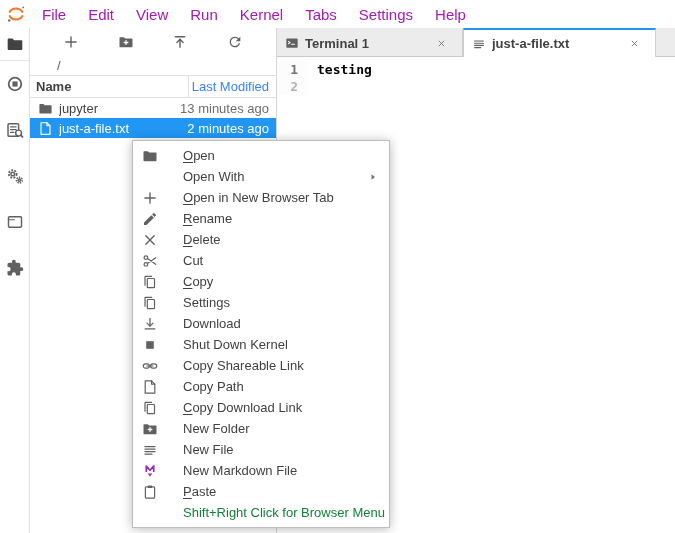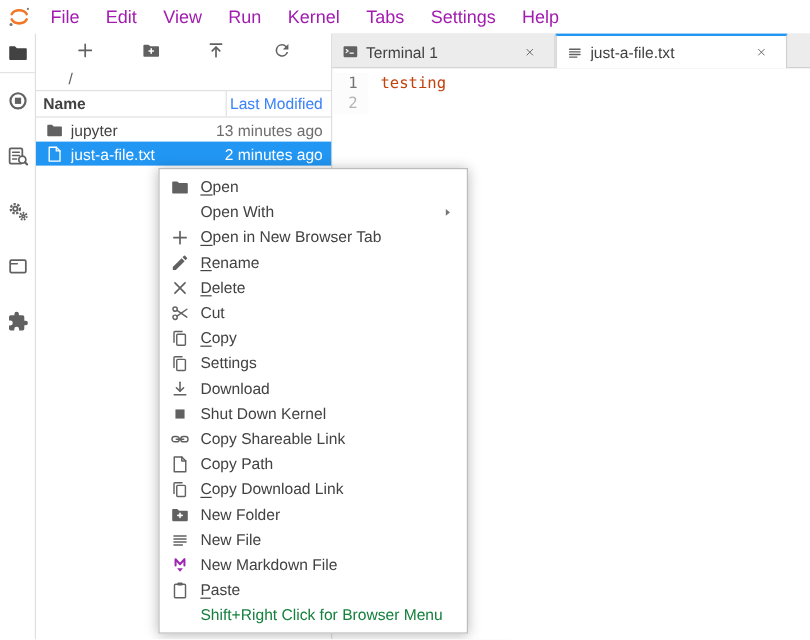--- a/index.html
+++ b/index.html
@@ -36,45 +36,45 @@
   .fb-col-sep{width:1px;height:21px;background:#e0e0e0;margin-left:30px;}
   .fb-col-mod{flex:1;text-align:right;padding-right:7px;color:#3b82f6;}
   .fb-row{height:20px;display:flex;align-items:center;color:#424242;}
   .fb-row .icon{width:15px;height:15px;margin:0 6px 0 8px;color:#616161;}
   .fb-row-name{flex:1;white-space:nowrap;overflow:hidden;}
   .fb-row-mod{padding-right:7px;color:#6d6d6d;}
   .fb-row.selected{background:var(--accent,#2196f3);color:#fff;}
   .fb-row.selected .icon,.fb-row.selected .fb-row-mod{color:#fff;text-align:right;}
 
   
-  .dock{flex:1;display:flex;flex-direction:column;background:#ececec;min-width:0;}
+  .dock{flex:1;display:flex;flex-direction:column;background:#ececec;min-width:0;font-weight:bold;}
   .tabbar{height:28px;display:flex;background:#ececec;border-bottom:1px solid #c9c9c9;}
   .tab{display:flex;align-items:center;padding:0 8px;border-right:1px solid #cfcfcf;background:#ececec;
        box-sizing:border-box;border-top:2px solid transparent;color:#424242;}
   .tab .icon{width:14px;height:14px;margin-right:6px;color:#616161;flex:none;}
   .tab-label{flex:1;white-space:nowrap;overflow:hidden;}
   .tab-close{width:16px;height:16px;color:#757575;margin-left:8px;flex:none;}
   .tab-close svg{width:11px;height:11px;margin:2.5px;}
   .tab.active{background:#fff;border-top:2px solid var(--accent,#2196f3);border-left:1px solid #cfcfcf;margin-bottom:-1px;}
   .tab.t0{width:186px;}
   .tab.t1{width:193px;}
   .editor{flex:1;background:#fff;font-family:"DejaVu Sans Mono","Liberation Mono",monospace;
           font-size:13px;padding-top:4px;}
   .ed-line{display:flex;height:17px;line-height:17px;}
   .ed-ln{width:21px;text-align:right;padding-right:9px;color:#b3b3b3;background:#fcfcfc;flex:none;}
   .ed-line:first-child .ed-ln{color:#737373;}
-  .ed-code{padding-left:10px;color:#c2410c;white-space:pre;}
+  .ed-code{padding-left:10px;color:#000000;white-space:pre;}
 
   
   .context-menu{position:absolute;left:132px;top:140px;width:258px;background:#fff;
                 border:1px solid #bdbdbd;box-shadow:0 1px 10px rgba(0,0,0,.28);
                 padding:4px 0;z-index:10;box-sizing:border-box;}
   .cm-item{height:21px;display:flex;align-items:center;color:#424242;}
   .cm-item .cm-icon{width:16px;height:16px;margin:0 9px 0 9px;color:#616161;flex:none;}
-  .cm-label{flex:1;white-space:nowrap;}
+  .cm-label{flex:1;white-space:nowrap;margin-left:16px;}
   .cm-label u{text-underline-offset:2px;}
   .cm-arrow{width:12px;height:12px;margin-right:10px;color:#757575;flex:none;}
   .cm-item.disabled{color:#15803d;}
 </style>
 </head>
 <body>
 
 <div class="app">
 
   <header class="menubar">

